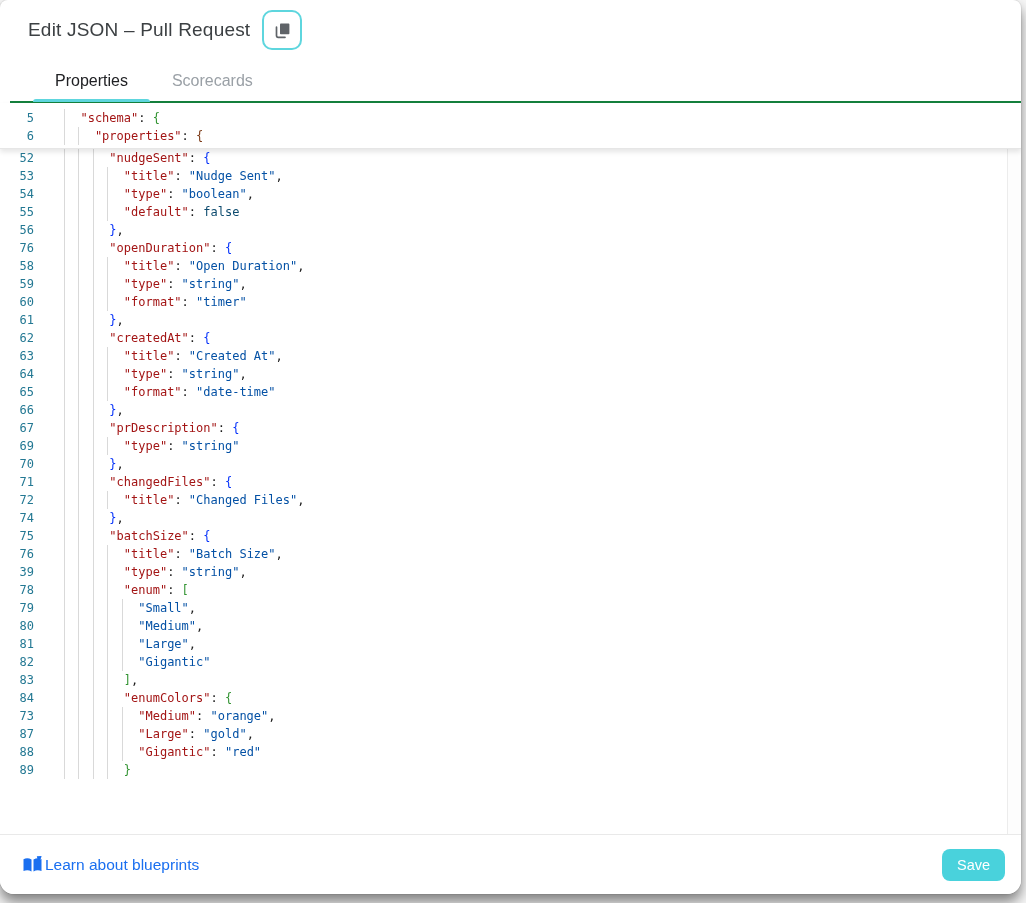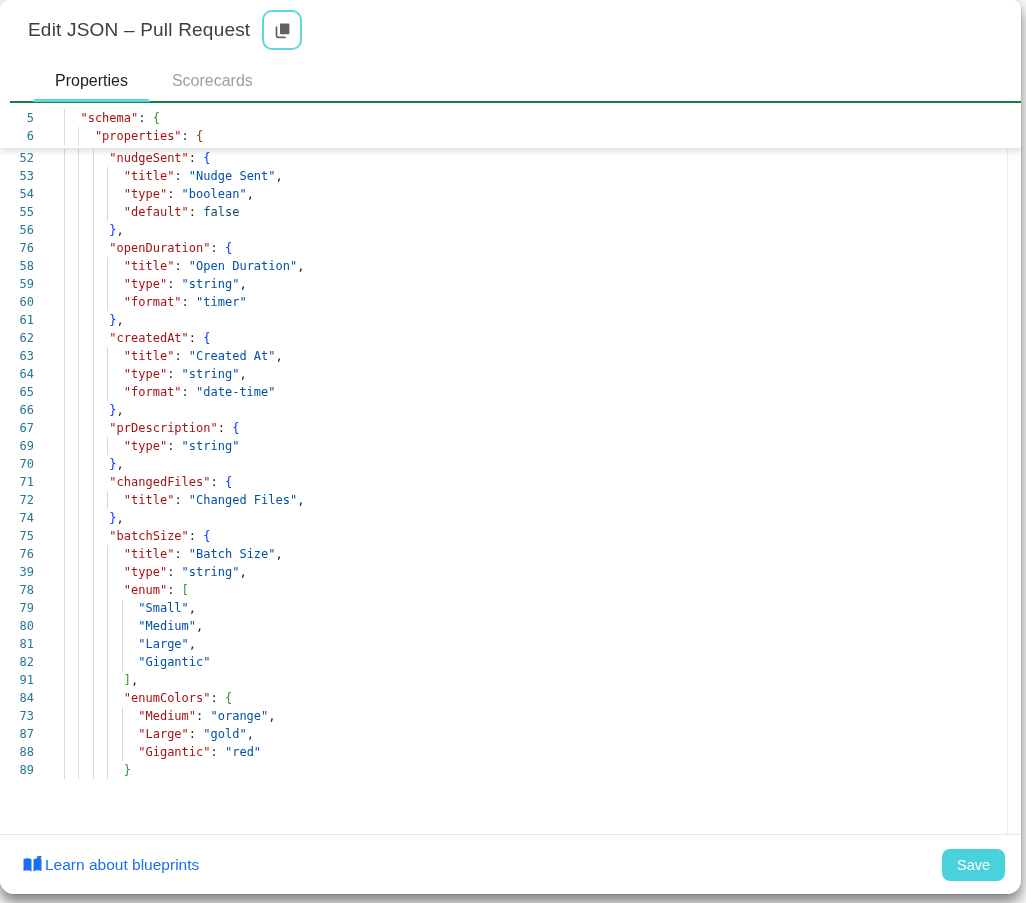--- a/index.html
+++ b/index.html
@@ -116,21 +116,21 @@
         <div class="code-line"><span class="ln">72</span><span class="code-body"><span class="guides" style="width: 57.8px;"></span><span class="toks" style="margin-left: 83.8px;"><span class="tk-k">"title"</span><span class="tk-p">: </span><span class="tk-s">"Changed Files"</span><span class="tk-p">,</span></span></span></div>
         <div class="code-line"><span class="ln">74</span><span class="code-body"><span class="guides" style="width: 43.35px;"></span><span class="toks" style="margin-left: 69.35px;"><span class="tk-bb">}</span><span class="tk-p">,</span></span></span></div>
         <div class="code-line"><span class="ln">75</span><span class="code-body"><span class="guides" style="width: 43.35px;"></span><span class="toks" style="margin-left: 69.35px;"><span class="tk-k">"batchSize"</span><span class="tk-p">: </span><span class="tk-bb">{</span></span></span></div>
         <div class="code-line"><span class="ln">76</span><span class="code-body"><span class="guides" style="width: 57.8px;"></span><span class="toks" style="margin-left: 83.8px;"><span class="tk-k">"title"</span><span class="tk-p">: </span><span class="tk-s">"Batch Size"</span><span class="tk-p">,</span></span></span></div>
         <div class="code-line"><span class="ln">39</span><span class="code-body"><span class="guides" style="width: 57.8px;"></span><span class="toks" style="margin-left: 83.8px;"><span class="tk-k">"type"</span><span class="tk-p">: </span><span class="tk-s">"string"</span><span class="tk-p">,</span></span></span></div>
         <div class="code-line"><span class="ln">78</span><span class="code-body"><span class="guides" style="width: 57.8px;"></span><span class="toks" style="margin-left: 83.8px;"><span class="tk-k">"enum"</span><span class="tk-p">: </span><span class="tk-bg">[</span></span></span></div>
         <div class="code-line"><span class="ln">79</span><span class="code-body"><span class="guides" style="width: 72.25px;"></span><span class="toks" style="margin-left: 98.25px;"><span class="tk-s">"Small"</span><span class="tk-p">,</span></span></span></div>
         <div class="code-line"><span class="ln">80</span><span class="code-body"><span class="guides" style="width: 72.25px;"></span><span class="toks" style="margin-left: 98.25px;"><span class="tk-s">"Medium"</span><span class="tk-p">,</span></span></span></div>
         <div class="code-line"><span class="ln">81</span><span class="code-body"><span class="guides" style="width: 72.25px;"></span><span class="toks" style="margin-left: 98.25px;"><span class="tk-s">"Large"</span><span class="tk-p">,</span></span></span></div>
         <div class="code-line"><span class="ln">82</span><span class="code-body"><span class="guides" style="width: 72.25px;"></span><span class="toks" style="margin-left: 98.25px;"><span class="tk-s">"Gigantic"</span></span></span></div>
-        <div class="code-line"><span class="ln">91</span><span class="code-body"><span class="guides" style="width: 57.8px;"></span><span class="toks" style="margin-left: 83.8px;"><span class="tk-bg">]</span><span class="tk-p">,</span></span></span></div>
+        <div class="code-line"><span class="ln">83</span><span class="code-body"><span class="guides" style="width: 57.8px;"></span><span class="toks" style="margin-left: 83.8px;"><span class="tk-bg">]</span><span class="tk-p">,</span></span></span></div>
         <div class="code-line"><span class="ln">84</span><span class="code-body"><span class="guides" style="width: 57.8px;"></span><span class="toks" style="margin-left: 83.8px;"><span class="tk-k">"enumColors"</span><span class="tk-p">: </span><span class="tk-bg">{</span></span></span></div>
         <div class="code-line"><span class="ln">73</span><span class="code-body"><span class="guides" style="width: 72.25px;"></span><span class="toks" style="margin-left: 98.25px;"><span class="tk-k">"Medium"</span><span class="tk-p">: </span><span class="tk-s">"orange"</span><span class="tk-p">,</span></span></span></div>
         <div class="code-line"><span class="ln">87</span><span class="code-body"><span class="guides" style="width: 72.25px;"></span><span class="toks" style="margin-left: 98.25px;"><span class="tk-k">"Large"</span><span class="tk-p">: </span><span class="tk-s">"gold"</span><span class="tk-p">,</span></span></span></div>
         <div class="code-line"><span class="ln">88</span><span class="code-body"><span class="guides" style="width: 72.25px;"></span><span class="toks" style="margin-left: 98.25px;"><span class="tk-k">"Gigantic"</span><span class="tk-p">: </span><span class="tk-s">"red"</span></span></span></div>
         <div class="code-line"><span class="ln">89</span><span class="code-body"><span class="guides" style="width: 57.8px;"></span><span class="toks" style="margin-left: 83.8px;"><span class="tk-bg">}</span></span></span></div>
       </div>
     <div class="vscroll">
       <div class="vscroll-thumb"></div>
     </div>
   </div>

